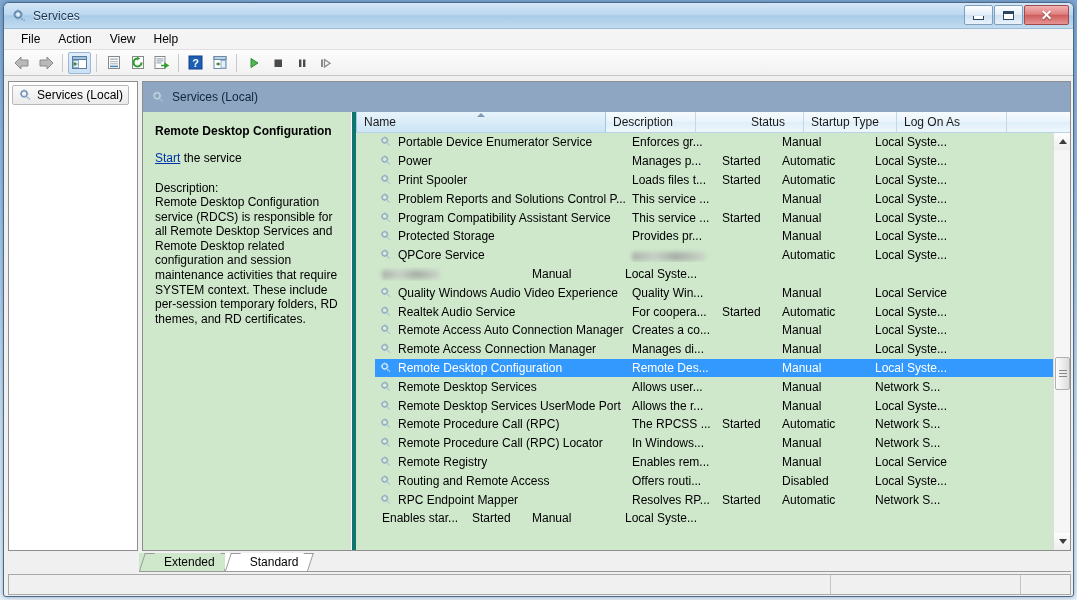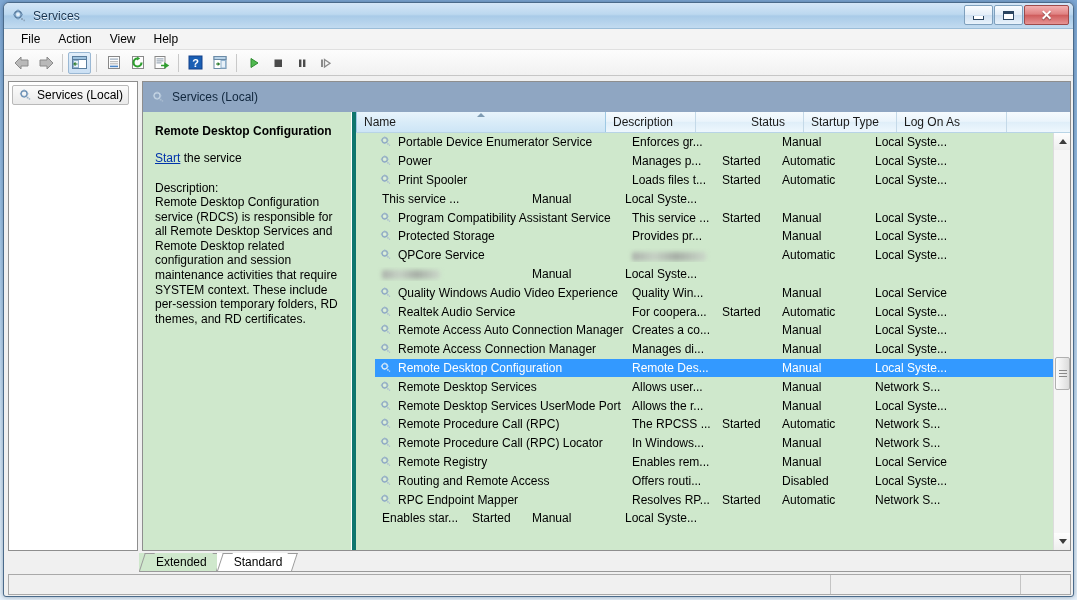--- a/index.html
+++ b/index.html
@@ -235,21 +235,21 @@
   
   #tabstrip {
     position: absolute;
     left: 135px; top: 550px;
     width: 932px; height: 19px;
     border-bottom: 1px solid #9a9a9a;
     display: flex; align-items: flex-end;
   }
   .vtab {
     height: 18px; position: relative;
-    padding: 0 10px 0 17px;
+    padding: 0 10px 0 25px;
     font-size: 12px; color: #000;
     display: flex; align-items: center;
     cursor: default;
   }
   .vtab .skewL, .vtab .skewR {
     position:absolute; top:0; width: 10px; height: 18px;
     border-top: 1px solid #9a9a9a;
   }
   .vtab .skewL { left: 0; border-left: 1px solid #9a9a9a; transform: skewX(-18deg); transform-origin: bottom left; }
   .vtab .skewR { right: 0; border-right: 1px solid #9a9a9a; transform: skewX(-18deg); transform-origin: bottom right; }
@@ -544,20 +544,37 @@
                       </g>
                     </svg></span>
                   <span>Print Spooler</span>
                 </div>
                 <div class="cell" style="width: 90px;">Loads files t...</div>
                 <div class="cell" style="width: 60px;">Started</div>
                 <div class="cell" style="width: 93px;">Automatic</div>
                 <div class="cell" style="width: 110px;">Local Syste...</div>
               </div>
               <div class="row">
+                <div class="cell name" style="width: 250px;">
+                  <span class="gear-ico"><svg width="13" height="13" viewBox="0 0 16 16">
+                      <circle cx="7" cy="6.5" r="3.3" fill="none" stroke="#8fa9c4" stroke-width="1.6"></circle>
+                      <g fill="#9db6cd">
+                        <rect x="6.2" y="1.9" width="1.6" height="1.9"></rect>
+                        <rect x="6.2" y="9.2" width="1.6" height="1.9"></rect>
+                        <rect x="2.3" y="5.7" width="1.9" height="1.6"></rect>
+                        <rect x="9.8" y="5.7" width="1.9" height="1.6"></rect>
+                      </g>
+                      <circle cx="7" cy="6.5" r="1.5" fill="#dfeee0"></circle>
+                      <g fill="#aabdd0">
+                        <rect x="10" y="10" width="1.9" height="1.9"></rect>
+                        <rect x="12.2" y="11.8" width="1.5" height="1.5"></rect>
+                      </g>
+                    </svg></span>
+                  <span>Problem Reports and Solutions Control P...</span>
+                </div>
                 <div class="cell" style="width: 90px;">This service ...</div>
                 <div class="cell" style="width: 60px;"></div>
                 <div class="cell" style="width: 93px;">Manual</div>
                 <div class="cell" style="width: 110px;">Local Syste...</div>
               </div>
               <div class="row">
                 <div class="cell name" style="width: 250px;">
                   <span class="gear-ico"><svg width="13" height="13" viewBox="0 0 16 16">
                       <circle cx="7" cy="6.5" r="3.3" fill="none" stroke="#8fa9c4" stroke-width="1.6"></circle>
                       <g fill="#9db6cd">

